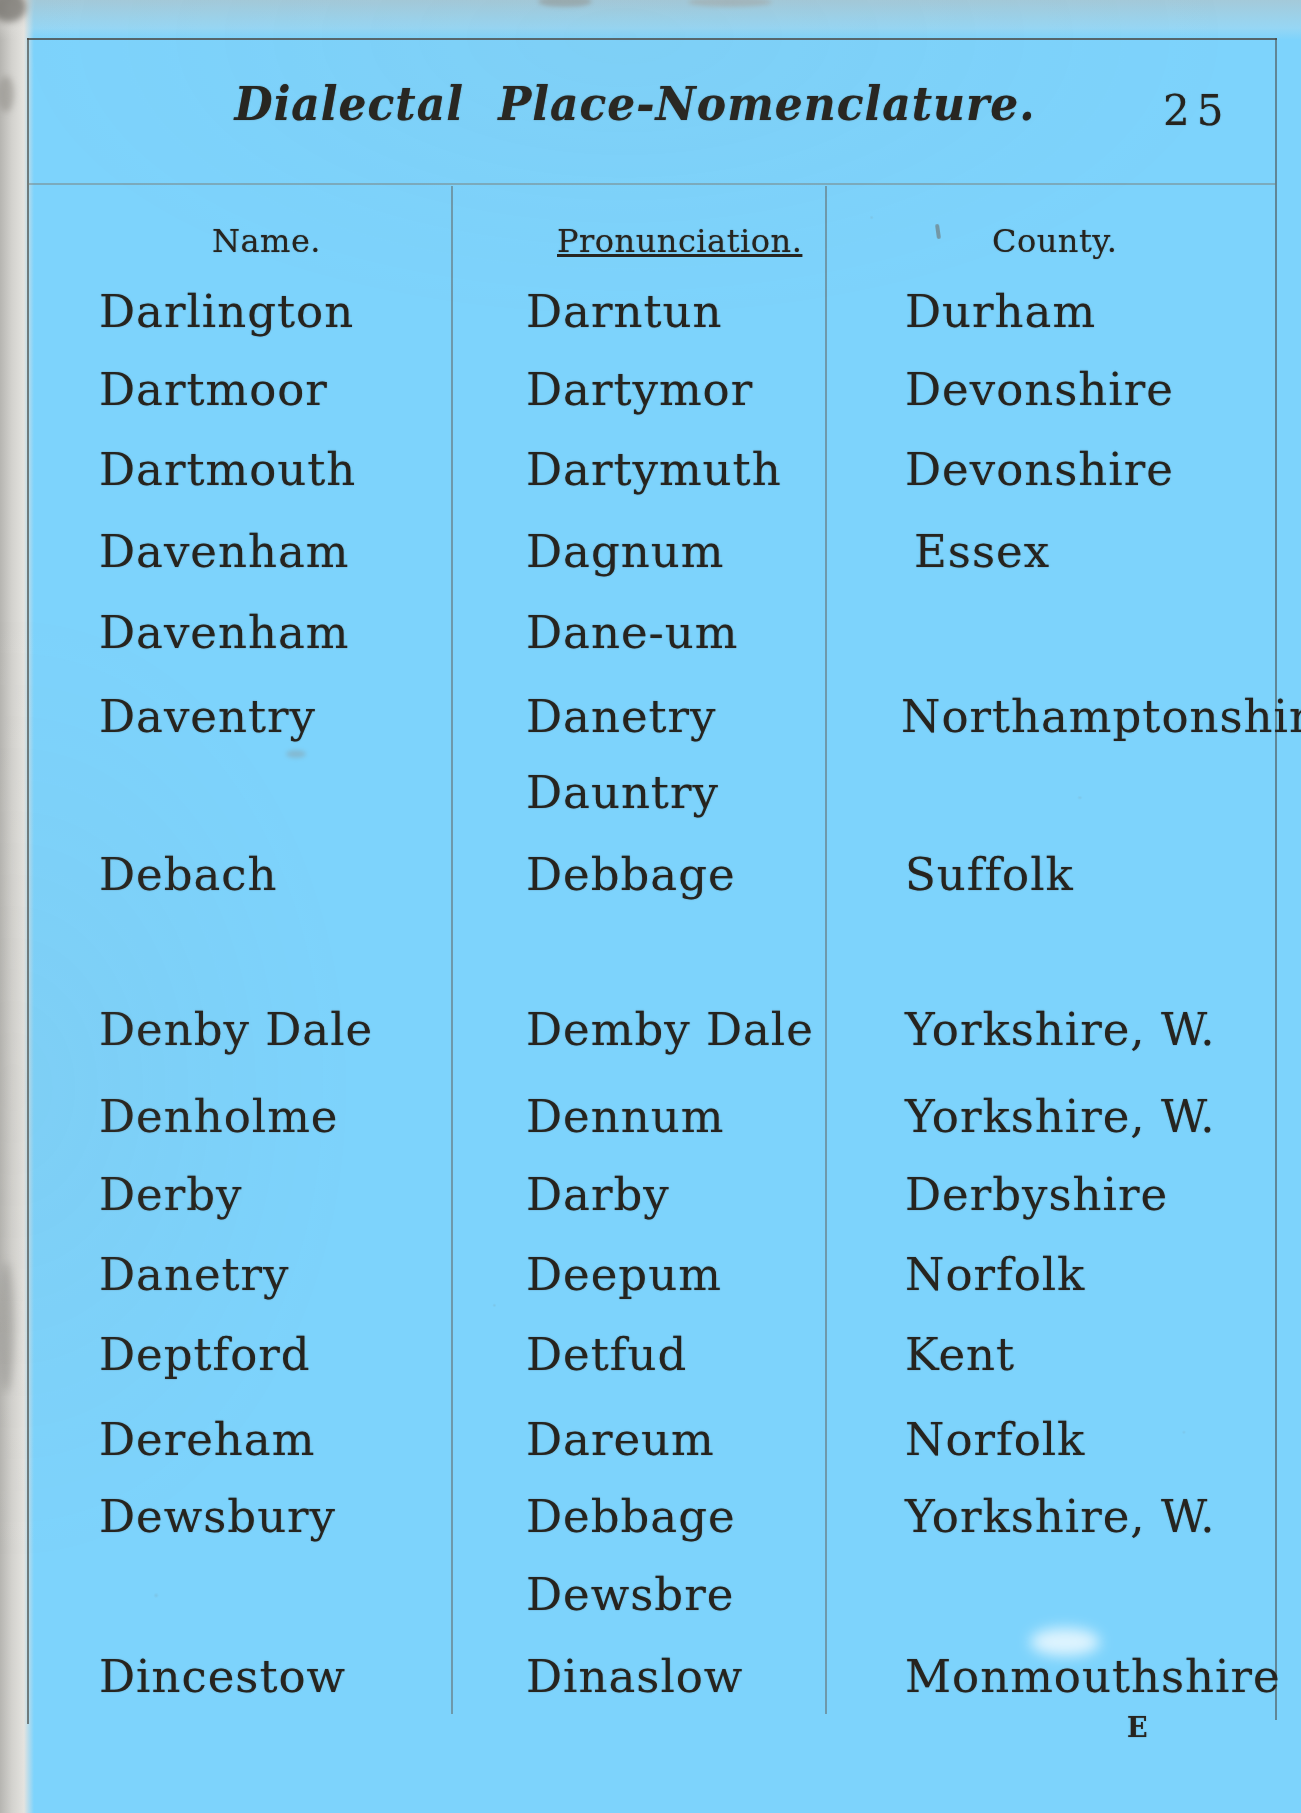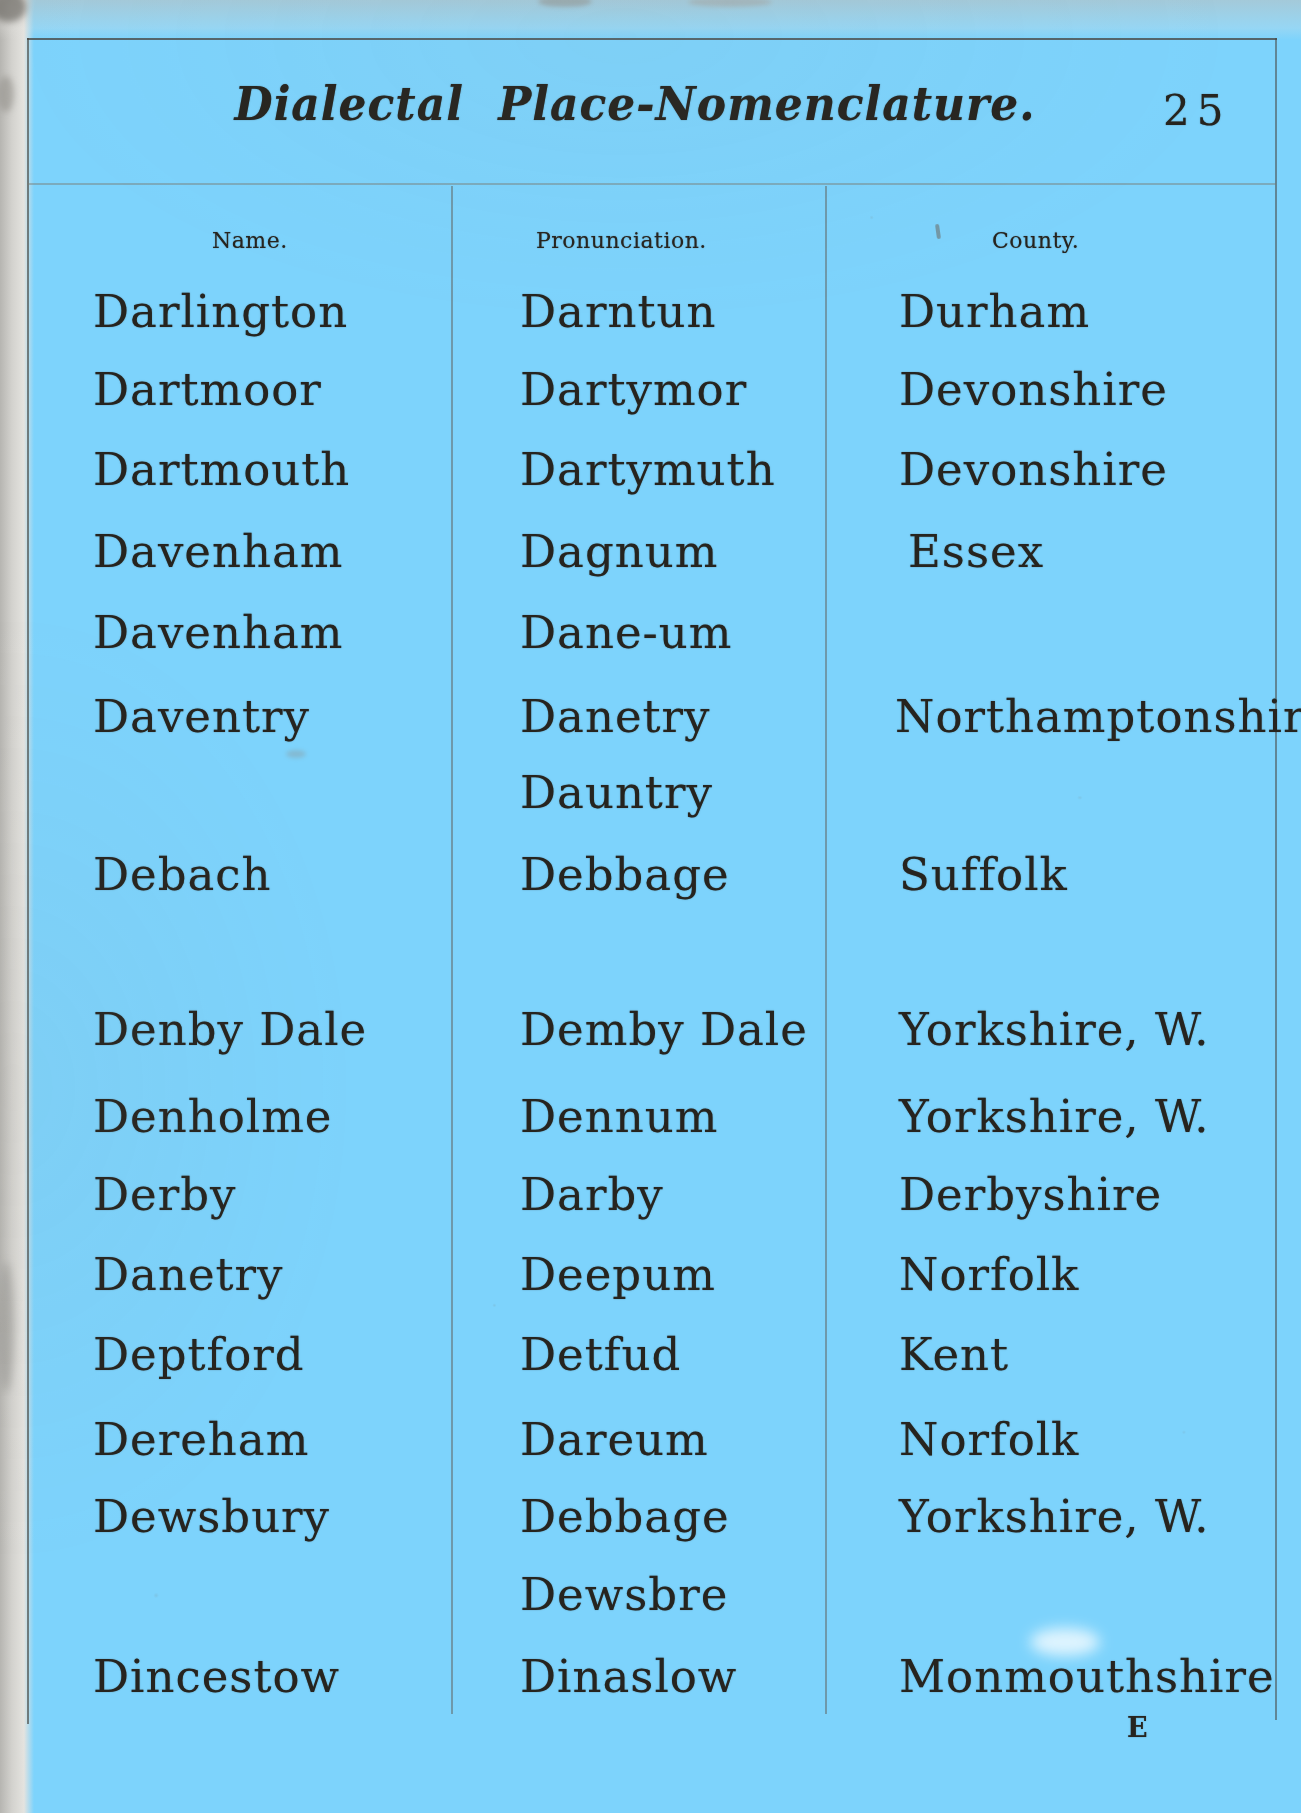--- a/index.html
+++ b/index.html
@@ -40,25 +40,25 @@
   .div1{left:451px;top:186px;width:2px;height:1528px;background:rgba(96,95,89,.5);}
   .div2{left:825px;top:186px;width:2px;height:1528px;background:rgba(96,95,89,.5);}
   
   .soft{text-shadow:0 0 1.2px rgba(38,36,31,.55);}
   .title-wrap{position:absolute;left:27px;top:76px;width:1240px;text-align:center;}
   .title{
     display:inline-block;font-style:italic;font-weight:bold;font-size:44px;line-height:56px;
     word-spacing:18px;letter-spacing:1px;transform:scaleY(1.08) translateX(-12px);white-space:nowrap;
   }
   .page-num{position:absolute;left:1163px;top:86px;font-size:42px;line-height:50px;letter-spacing:7px;}
-  .hdr{position:absolute;top:221px;font-size:22px;line-height:40px;letter-spacing:.5px;white-space:nowrap;}
+  .hdr{position:absolute;top:221px;font-size:32px;line-height:40px;letter-spacing:.5px;white-space:nowrap;}
   .h-name{left:212px;}
-  .h-pron{left:536px;}
+  .h-pron{left:557px;text-decoration:underline;}
   .h-county{left:992px;}
-  .row{position:absolute;left:0;width:1044px;height:56px;}
+  .row{position:absolute;left:6px;width:1044px;height:56px;}
   .cell{position:absolute;top:0;white-space:nowrap;font-size:45px;line-height:54px;letter-spacing:1px;}
   .c-name{left:93px;}
   .c-pron{left:520px;}
   .c-county{left:899px;}
   .sig{position:absolute;left:1127px;top:1712px;font-size:27px;line-height:32px;font-weight:bold;}
   
   .smudge{position:absolute;border-radius:50%;pointer-events:none;}
   .sm1{left:-8px;top:-8px;width:34px;height:30px;background:#57544e;opacity:.55;filter:blur(3px);}
   .sm2{left:-2px;top:76px;width:16px;height:36px;background:#8a8781;opacity:.5;filter:blur(3px);}
   .sm3{left:538px;top:-4px;width:54px;height:11px;background:#908d87;opacity:.5;filter:blur(2px);}

